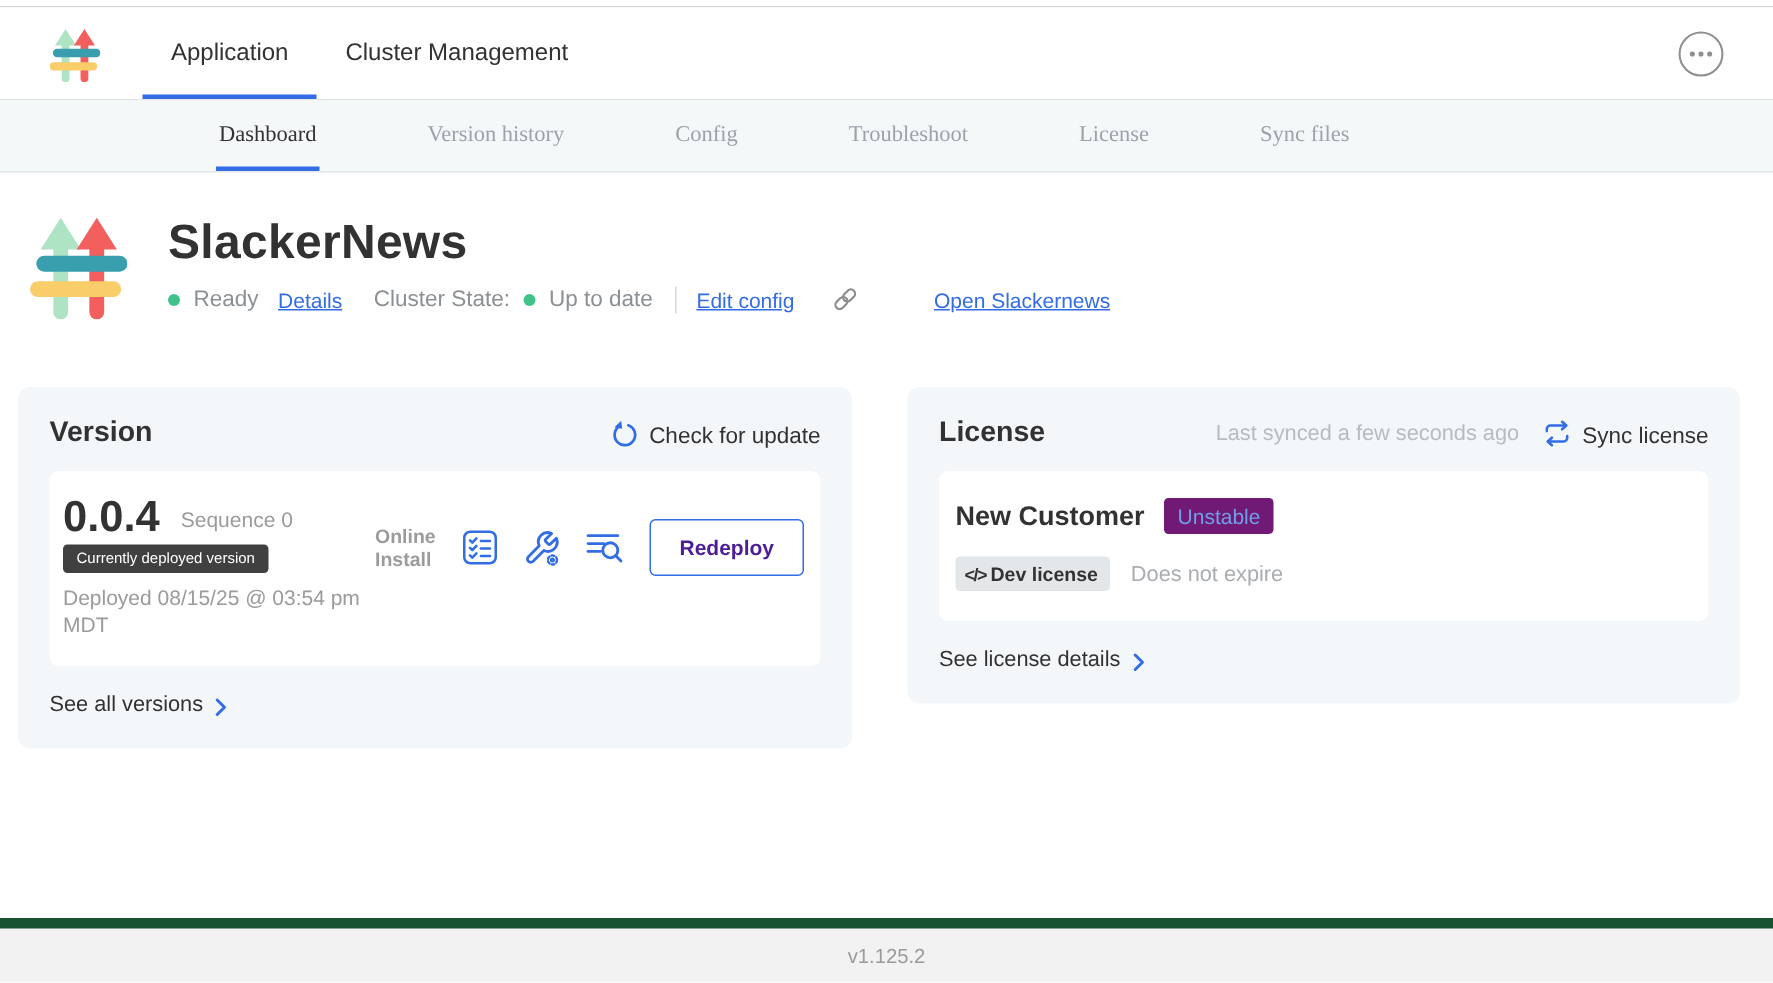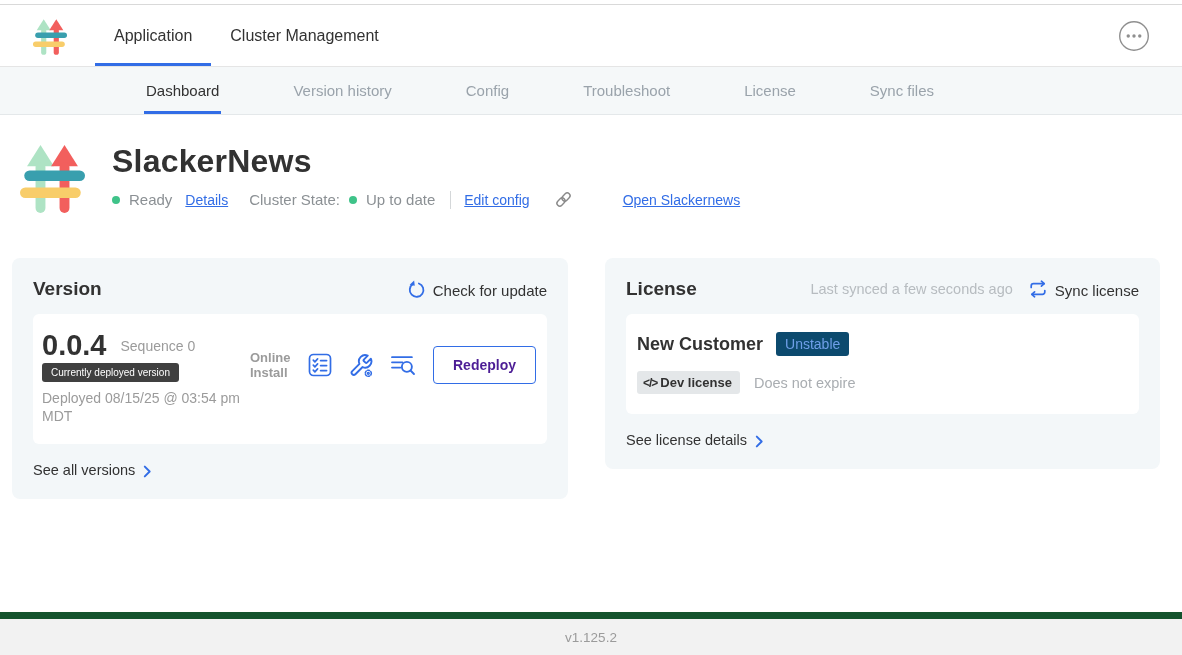--- a/index.html
+++ b/index.html
@@ -32,21 +32,21 @@
   }
   .more-btn svg { width:32px; height:32px; display:block; }
 
   
   .subnav {
     height:48px; background:#f5f8f9; border-bottom:1px solid #e4e8ea;
     display:flex; padding-left:146px;
   }
   .subnav-item {
     display:flex; align-items:center; font-size:15px; color:#9aa3ab;
-    cursor:pointer; position:relative; margin-right:74px; white-space:nowrap;
+    cursor:pointer; position:relative; margin-right:74px; white-space:nowrap;font-family:Liberation Serif, serif;
   }
   .subnav-item.active { color:#323232; font-weight:500; }
   .subnav-item.active::after {
     content:""; position:absolute; left:-2px; right:-2px; bottom:0; height:3px; background:#326de6;
   }
 
   
   .app-header { display:flex; padding:18px 0 0 20px; }
   .logo-large { width:65px; margin-top:0; }
   .logo-large svg { width:65px; height:92px; display:block; }
@@ -94,21 +94,21 @@
   .see-link { display:inline-flex; align-items:flex-end; margin-top:18px; font-size:14.5px; font-weight:500; }
   .see-link svg { margin-left:8px; }
 
   .license-card { width:555px; margin-left:37px; }
   .license-head-right { display:flex; align-items:center; }
   .last-synced { font-size:14.5px; color:#b7bcc0; margin-right:15px; }
   .license-card .inner { margin-top:14px; padding:18px 11px 20px 11px; }
   .cust-row { display:flex; align-items:center; }
   .cust-name { font-size:18px; font-weight:700; color:#323232; }
   .badge-channel {
-    margin-left:13px; background:#0c4a6e; color:#6f9fe8; font-size:14px;
+    margin-left:13px; background:#701a75; color:#6f9fe8; font-size:14px;
     padding:4px 9px; border-radius:3px;
   }
   .lic-row { display:flex; align-items:center; margin-top:15px; }
   .tag-dev {
     background:#e4e7e9; color:#323232; font-size:13px; font-weight:700;
     padding:4px 8px 4px 6px; border-radius:3px; display:inline-flex; align-items:center;
   }
   .code-glyph { font-size:12px; font-weight:700; margin-right:3px; letter-spacing:-1px; }
   .expiry { margin-left:14px; font-size:14.5px; color:#a9adb1; }
 

